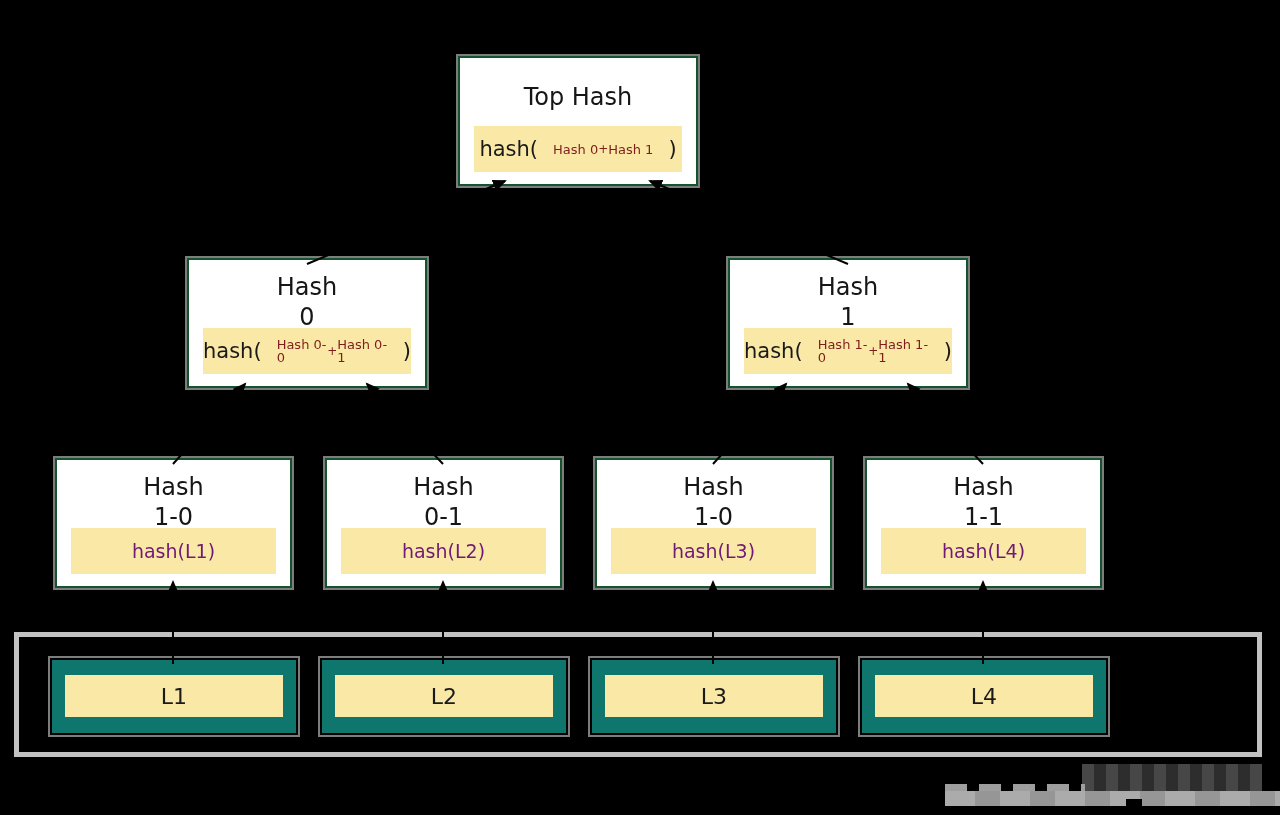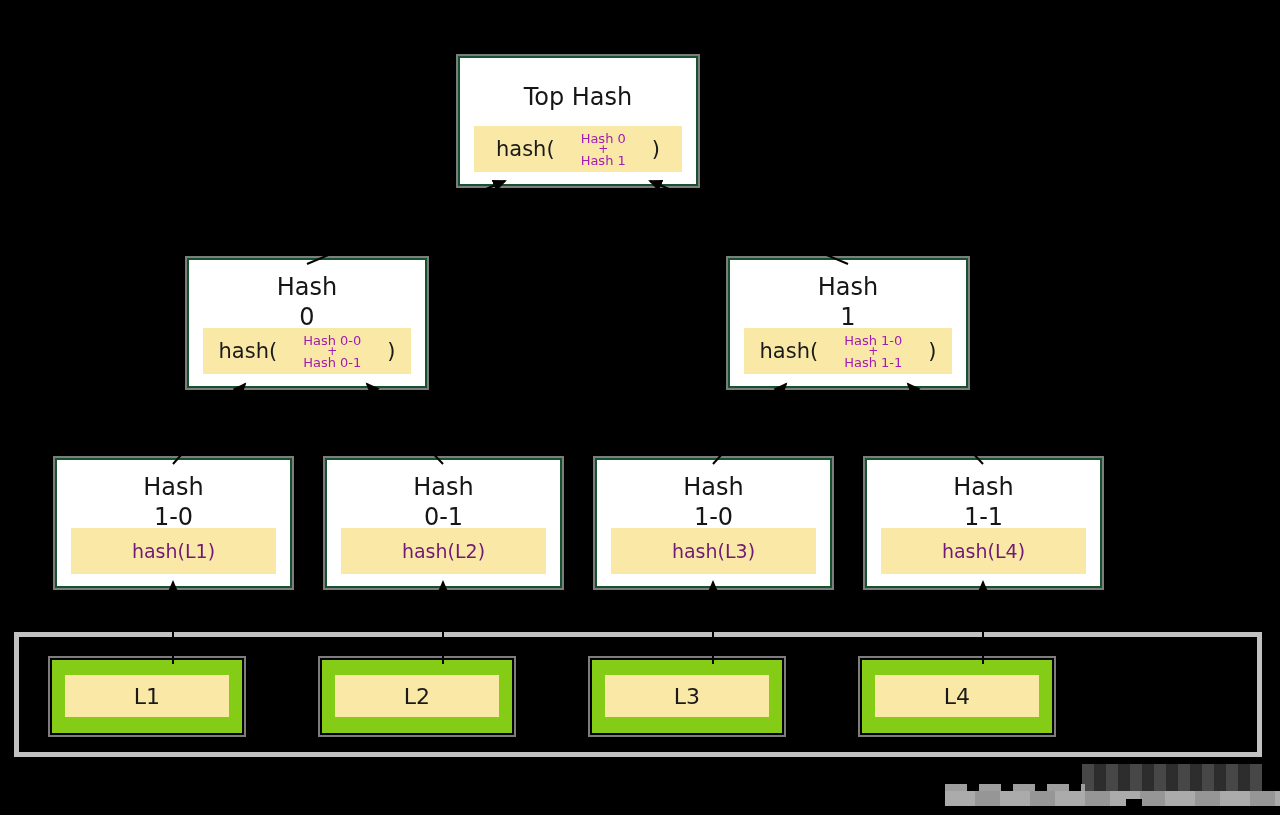--- a/index.html
+++ b/index.html
@@ -32,30 +32,29 @@
   .node-title.single { margin-top: 24px; }
 
   .formula {
     position: absolute;
     left: 14px; right: 14px; bottom: 12px;
     height: 46px;
     background: #fae9a6;
     display: flex;
     align-items: center;
     justify-content: center;
-    gap: 26px;
+    gap: 15px;
   }
   .fx { font-size: 21px; color: #1a1a1a; }
   .stack {
     display: flex;
-    flex-direction: column;
     align-items: center;
     font-size: 13px;
     line-height: 13px;
-    color: #a21caf;
+    color: #7f1d1d;
   }
   .stack .plus { font-size: 12px; line-height: 9px; }
   .formula-simple {
     position: absolute;
     left: 14px; right: 14px; bottom: 12px;
     height: 46px;
     background: #fae9a6;
     display: flex;
     align-items: center;
     justify-content: center;
@@ -69,23 +68,23 @@
     left: 14px; top: 632px;
     width: 1248px; height: 125px;
     box-sizing: border-box;
     border: 5px solid #c2c2c2;
     background: #000;
     z-index: 1;
   }
   .leaf {
     position: absolute;
     top: 21px;
-    width: 194px; height: 77px;
+    width: 248px; height: 77px;
     box-sizing: border-box;
-    background: #84cc16;
+    background: #0f766e;
     border: 2px solid #000;
     box-shadow: 0 0 0 2px #7d7d7d;
   }
   .leaf-label {
     position: absolute;
     left: 13px; right: 13px; top: 15px; bottom: 16px;
     background: #fae9a6;
     display: flex;
     align-items: center;
     justify-content: center;

